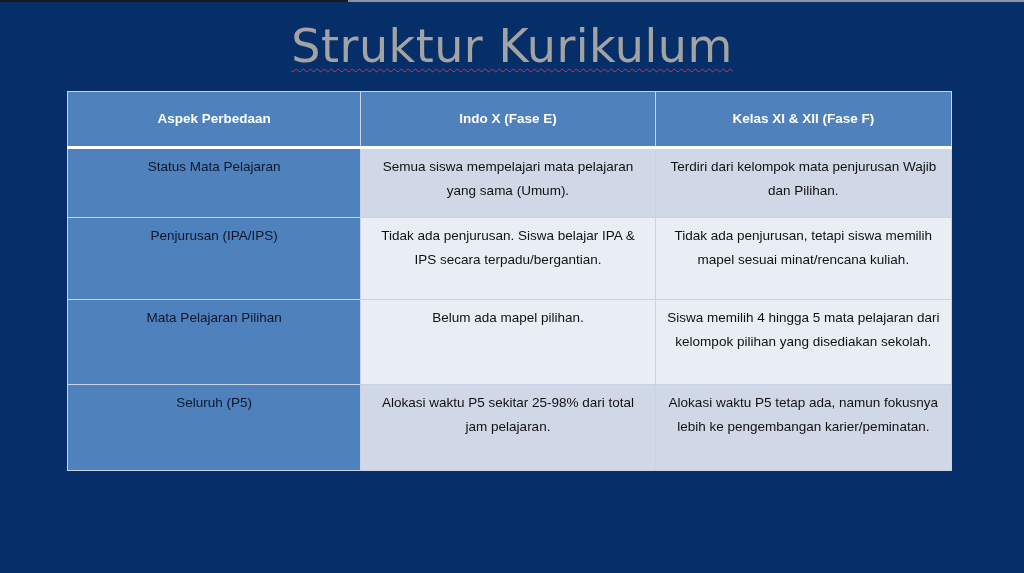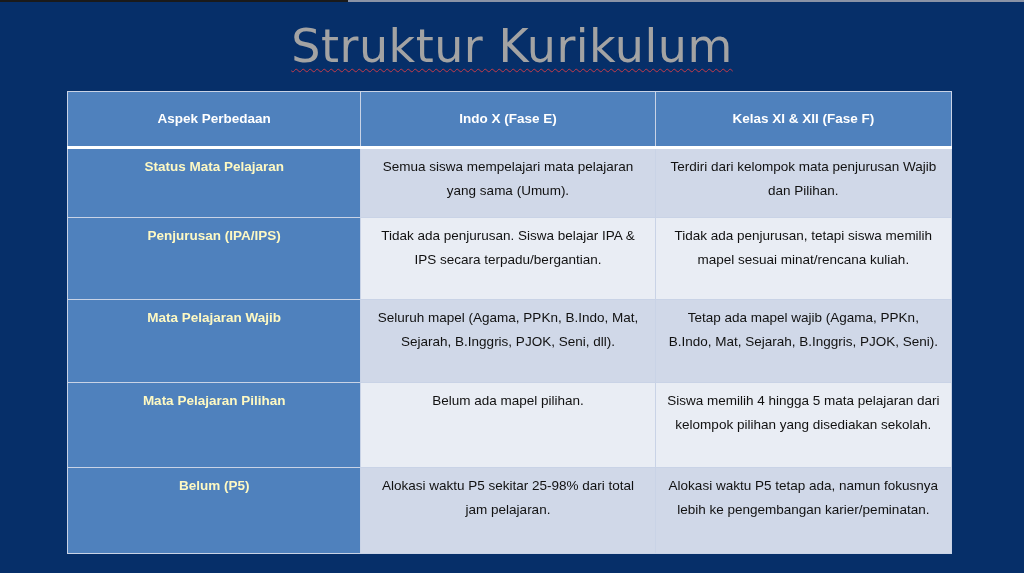--- a/index.html
+++ b/index.html
@@ -16,21 +16,21 @@
     font-family:"DejaVu Sans", sans-serif; font-weight:normal;
   }
   .title .w { text-decoration:underline wavy #c23a4a; text-decoration-thickness:1px; text-underline-offset:6px; }
   table {
     position:absolute; top:91px; left:67px; width:885px;
     border-collapse:collapse; table-layout:fixed;
     font-family:"Liberation Sans", sans-serif; font-size:13.5px; color:#111;
   }
   td, th { border:1px solid #c9d3e6; text-align:center; vertical-align:top; padding:6px 10px; line-height:23.5px; }
   th { background:#4f81bd; color:#fff; font-weight:bold; height:17px; padding:16px 8px; line-height:22px; border-bottom:3px solid #ffffff; }
-  td.aspect { background:#4f81bd; color:#fef9c3; font-weight:bold; }
+  td.aspect { background:#4f81bd; color:#0f172a; font-weight:normal; }
   tr.odd td.val { background:#d0d8e8;margin-left:8px; }
   tr.even td.val { background:#e9edf4; }
   .col1 { width:293px; } .col2 { width:294px; } .col3 { width:296px; }
 </style>
 </head>
 <body>
 
 <div class="topbar"></div>
 <div class="topbar-left"></div>
 
@@ -55,29 +55,24 @@
     <tr class="odd" style="height:70px">
       <td class="aspect">Status Mata Pelajaran</td>
       <td class="val">Semua siswa mempelajari mata pelajaran yang sama (Umum).</td>
       <td class="val">Terdiri dari kelompok mata penjurusan Wajib dan Pilihan.</td>
     </tr>
     <tr class="even" style="height:82px">
       <td class="aspect">Penjurusan (IPA/IPS)</td>
       <td class="val">Tidak ada penjurusan. Siswa belajar IPA &amp; IPS secara terpadu/bergantian.</td>
       <td class="val">Tidak ada penjurusan, tetapi siswa memilih mapel sesuai minat/rencana kuliah.</td>
     </tr>
-    <tr class="odd" style="height:83px">
-      <td class="aspect">Mata Pelajaran Wajib</td>
-      <td class="val">Seluruh mapel (Agama, PPKn, B.Indo, Mat, Sejarah, B.Inggris, PJOK, Seni, dll).</td>
-      <td class="val">Tetap ada mapel wajib (Agama, PPKn, B.Indo, Mat, Sejarah, B.Inggris, PJOK, Seni).</td>
-    </tr>
     <tr class="even" style="height:85px">
       <td class="aspect">Mata Pelajaran Pilihan</td>
       <td class="val">Belum ada mapel pilihan.</td>
       <td class="val">Siswa memilih 4 hingga 5 mata pelajaran dari kelompok pilihan yang disediakan sekolah.</td>
     </tr>
     <tr class="odd" style="height:86px">
-      <td class="aspect">Belum (P5)</td>
+      <td class="aspect">Seluruh (P5)</td>
       <td class="val">Alokasi waktu P5 sekitar 25-98% dari total jam pelajaran.</td>
       <td class="val">Alokasi waktu P5 tetap ada, namun fokusnya lebih ke pengembangan karier/peminatan.</td>
     </tr>
   </tbody>
 </table>
 
 </body></html>

